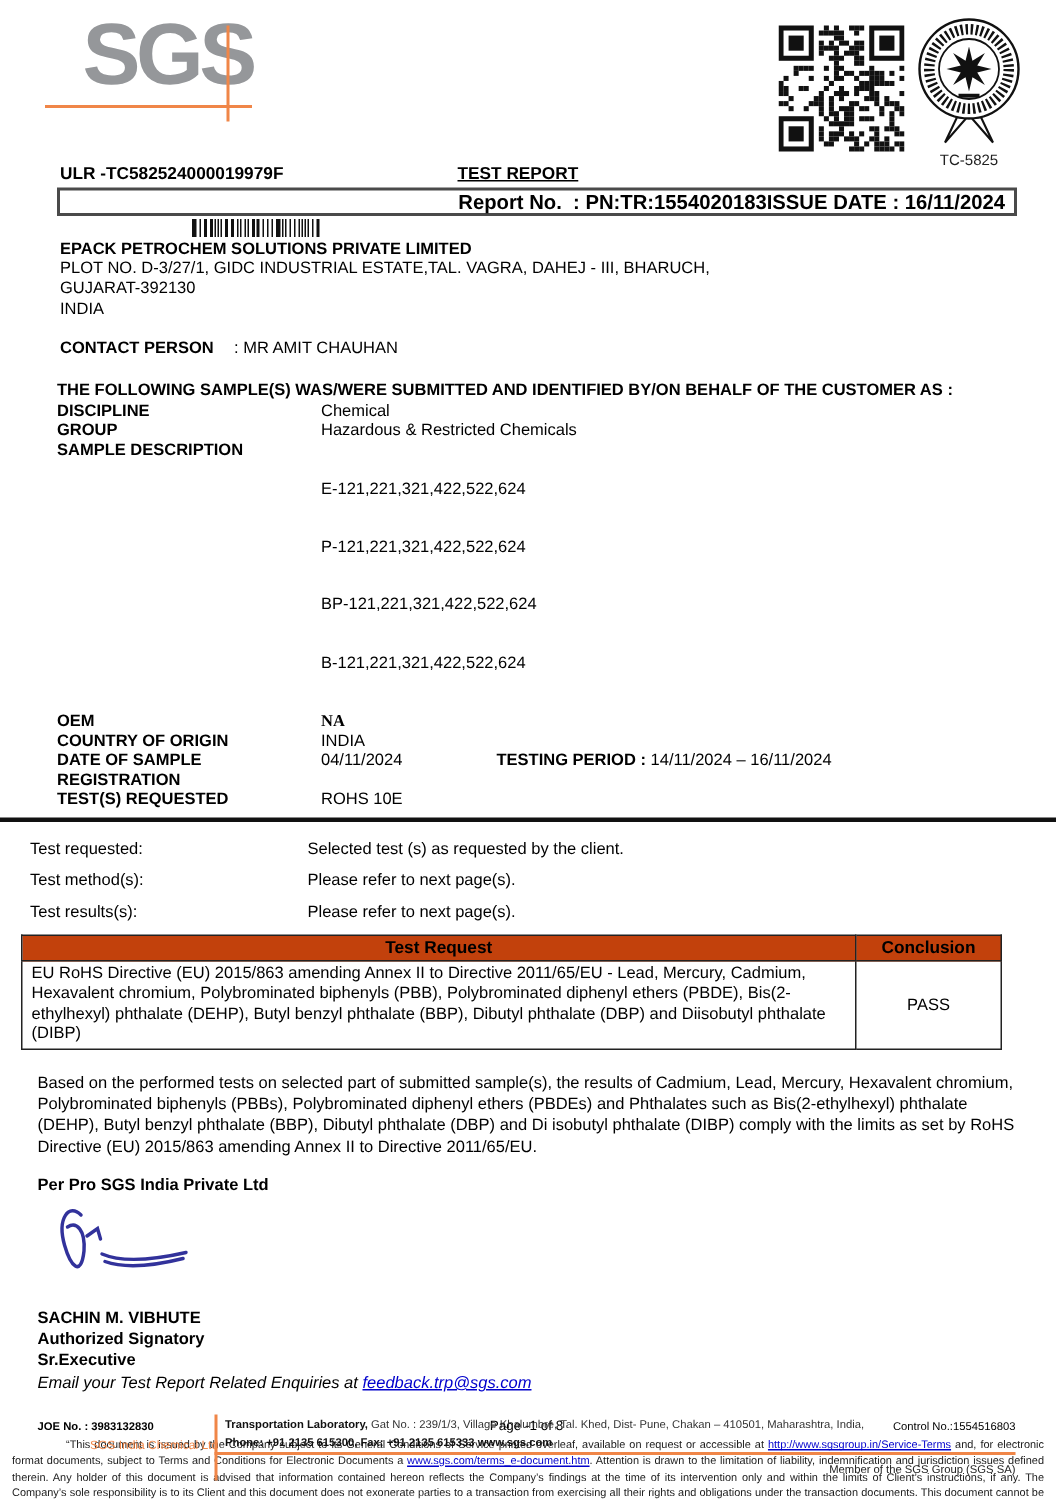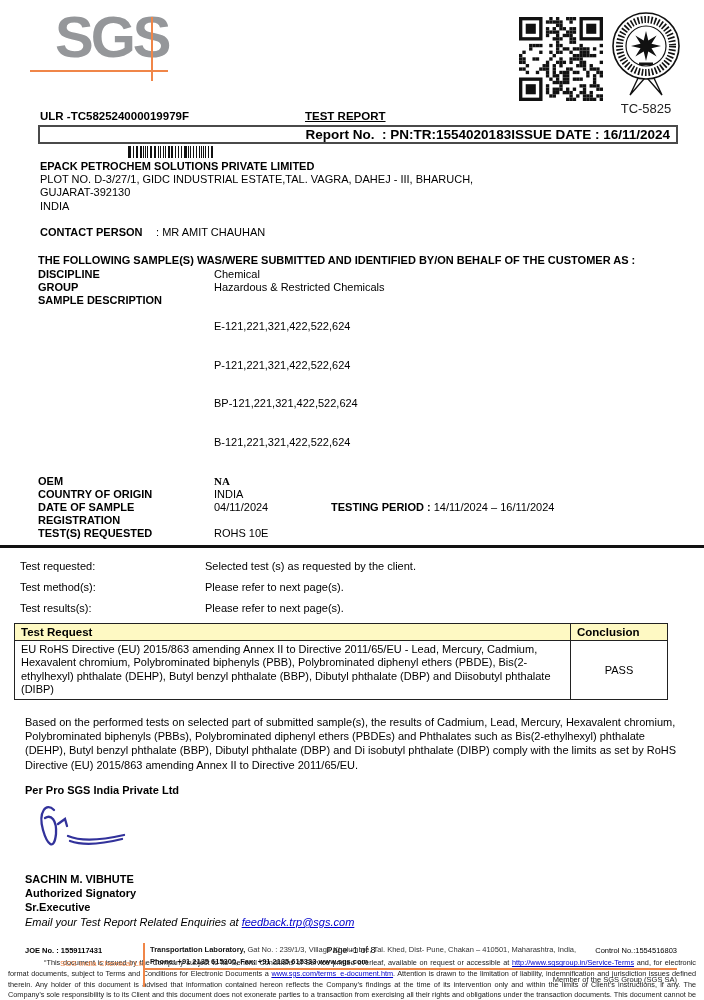--- a/index.html
+++ b/index.html
@@ -7,21 +7,21 @@
         font-family:"Liberation Sans",sans-serif;color:#000;font-size:11px;}
   
   .header-zone{position:relative;height:110px;}
   .sgs-logo{position:absolute;left:55px;top:8px;width:120px;height:80px;}
   .sgs-logo .logo-text{font-size:58px;font-weight:bold;color:#95979A;letter-spacing:-3px;line-height:1;
         font-family:"Liberation Sans",sans-serif;}
   .logo-hline{position:absolute;left:-25px;top:62px;width:138px;height:2px;background:#F08648;}
   .logo-vline{position:absolute;left:96px;top:9px;width:2px;height:64px;background:#F08648;}
   .qr{position:absolute;left:519px;top:16px;width:84px;height:86px;}
   .seal{position:absolute;left:610px;top:10px;width:72px;text-align:center;}
-  .seal-code{font-size:13px;margin-top:1px;color:#222;}
+  .seal-code{font-size:10px;margin-top:1px;color:#222;}
   
   .ulr-row{position:relative;margin:0 27px 2px 40px;height:13px;font-weight:bold;font-size:11.5px;}
   .ulr-no{position:absolute;left:0;top:0;}
   .doc-title{position:absolute;left:265px;top:0;text-decoration:underline;}
   .report-box{margin:0 26px 0 38px;border:2px solid #4a4a4a;display:flex;justify-content:flex-end;
         padding:0 6px;font-weight:bold;font-size:13.5px;align-items:center;}
   .barcode{margin:2px 0 0 128px;display:block;}
   
   .customer{margin:2px 30px 0 40px;line-height:1.2;}
   .customer .name{font-weight:bold;}
@@ -38,21 +38,21 @@
   .tp-label{font-weight:bold;}
   .thick-rule{margin-top:5px;height:2px;background:#111;border-bottom:1px solid #111;
         box-shadow:0 3px 0 -2px #111;}
   
   .test-info{margin:12px 0 0 20px;}
   .trow{display:flex;margin-bottom:9px;}
   .trow .lbl{width:185px;flex:none;}
   
   table.results{margin:4px 0 0 14px;border-collapse:collapse;width:654px;font-size:11px;}
   table.results th,table.results td{border:1.6px solid #222;padding:2px 6px;vertical-align:middle;}
-  table.results th{background:#fef9c3;text-align:left;font-size:11.5px;}
+  table.results th{background:#c2410c;text-align:center;font-size:11.5px;}
   th.concl,td.concl{width:84px;text-align:center;}
   td.req{line-height:1.22;}
   
   .conclusion{display:flex;margin:15px 24px 0 25px;line-height:1.3;}
   .conclusion .lbl{font-weight:bold;flex:none;}
   .per-pro{margin:12px 0 0 25px;font-weight:bold;}
   .signature{margin:4px 0 0 28px;display:block;}
   .signatory{margin:16px 0 0 25px;line-height:1.3;}
   .signatory .b{font-weight:bold;}
   .enquiry{font-style:italic;}
@@ -448,21 +448,21 @@
   <div class="signatory">
     <div class="b">SACHIN M. VIBHUTE</div>
     <div class="b">Authorized Signatory</div>
     <div class="b">Sr.Executive</div>
     <div class="enquiry">
       <span>Email your Test Report Related Enquiries at </span><span class="link">feedback.trp@sgs.com</span>
     </div>
   </div>
 
   <div class="joe-row">
-    <span class="joe-no">JOE No. : 1559117431</span>
+    <span class="joe-no">JOE No. : 3983132830</span>
     <span class="page-no">Page -1 of 8</span>
     <span class="control-no">Control No.:1554516803</span>
   </div>
 
   <div class="legal">
     <p class="p1"><span>“This document is issued by the Company subject to its General Conditions of Service printed overleaf, available on request or accessible at </span><span class="link">http://www.sgsgroup.in/Service-Terms</span><span> and, for electronic format documents, subject to Terms and Conditions for Electronic Documents a </span><span class="link">www.sgs.com/terms_e-document.htm</span><span>. Attention is drawn to the limitation of liability, indemnification and jurisdiction issues defined therein. Any holder of this document is advised that information contained hereon reflects the Company’s findings at the time of its intervention only and within the limits of Client’s instructions, if any. The Company’s sole responsibility is to its Client and this document does not exonerate parties to a transaction from exercising all their rights and obligations under the transaction documents. This document cannot be reproduced except in full, without prior written approval of the Company. Any unauthorized alteration, forgery or falsification of the content or appearance of this document is unlawful and offenders may be prosecuted to the fullest extent of the law. </span></p>
 
   </div>
 
   <div class="bottom-footer">

